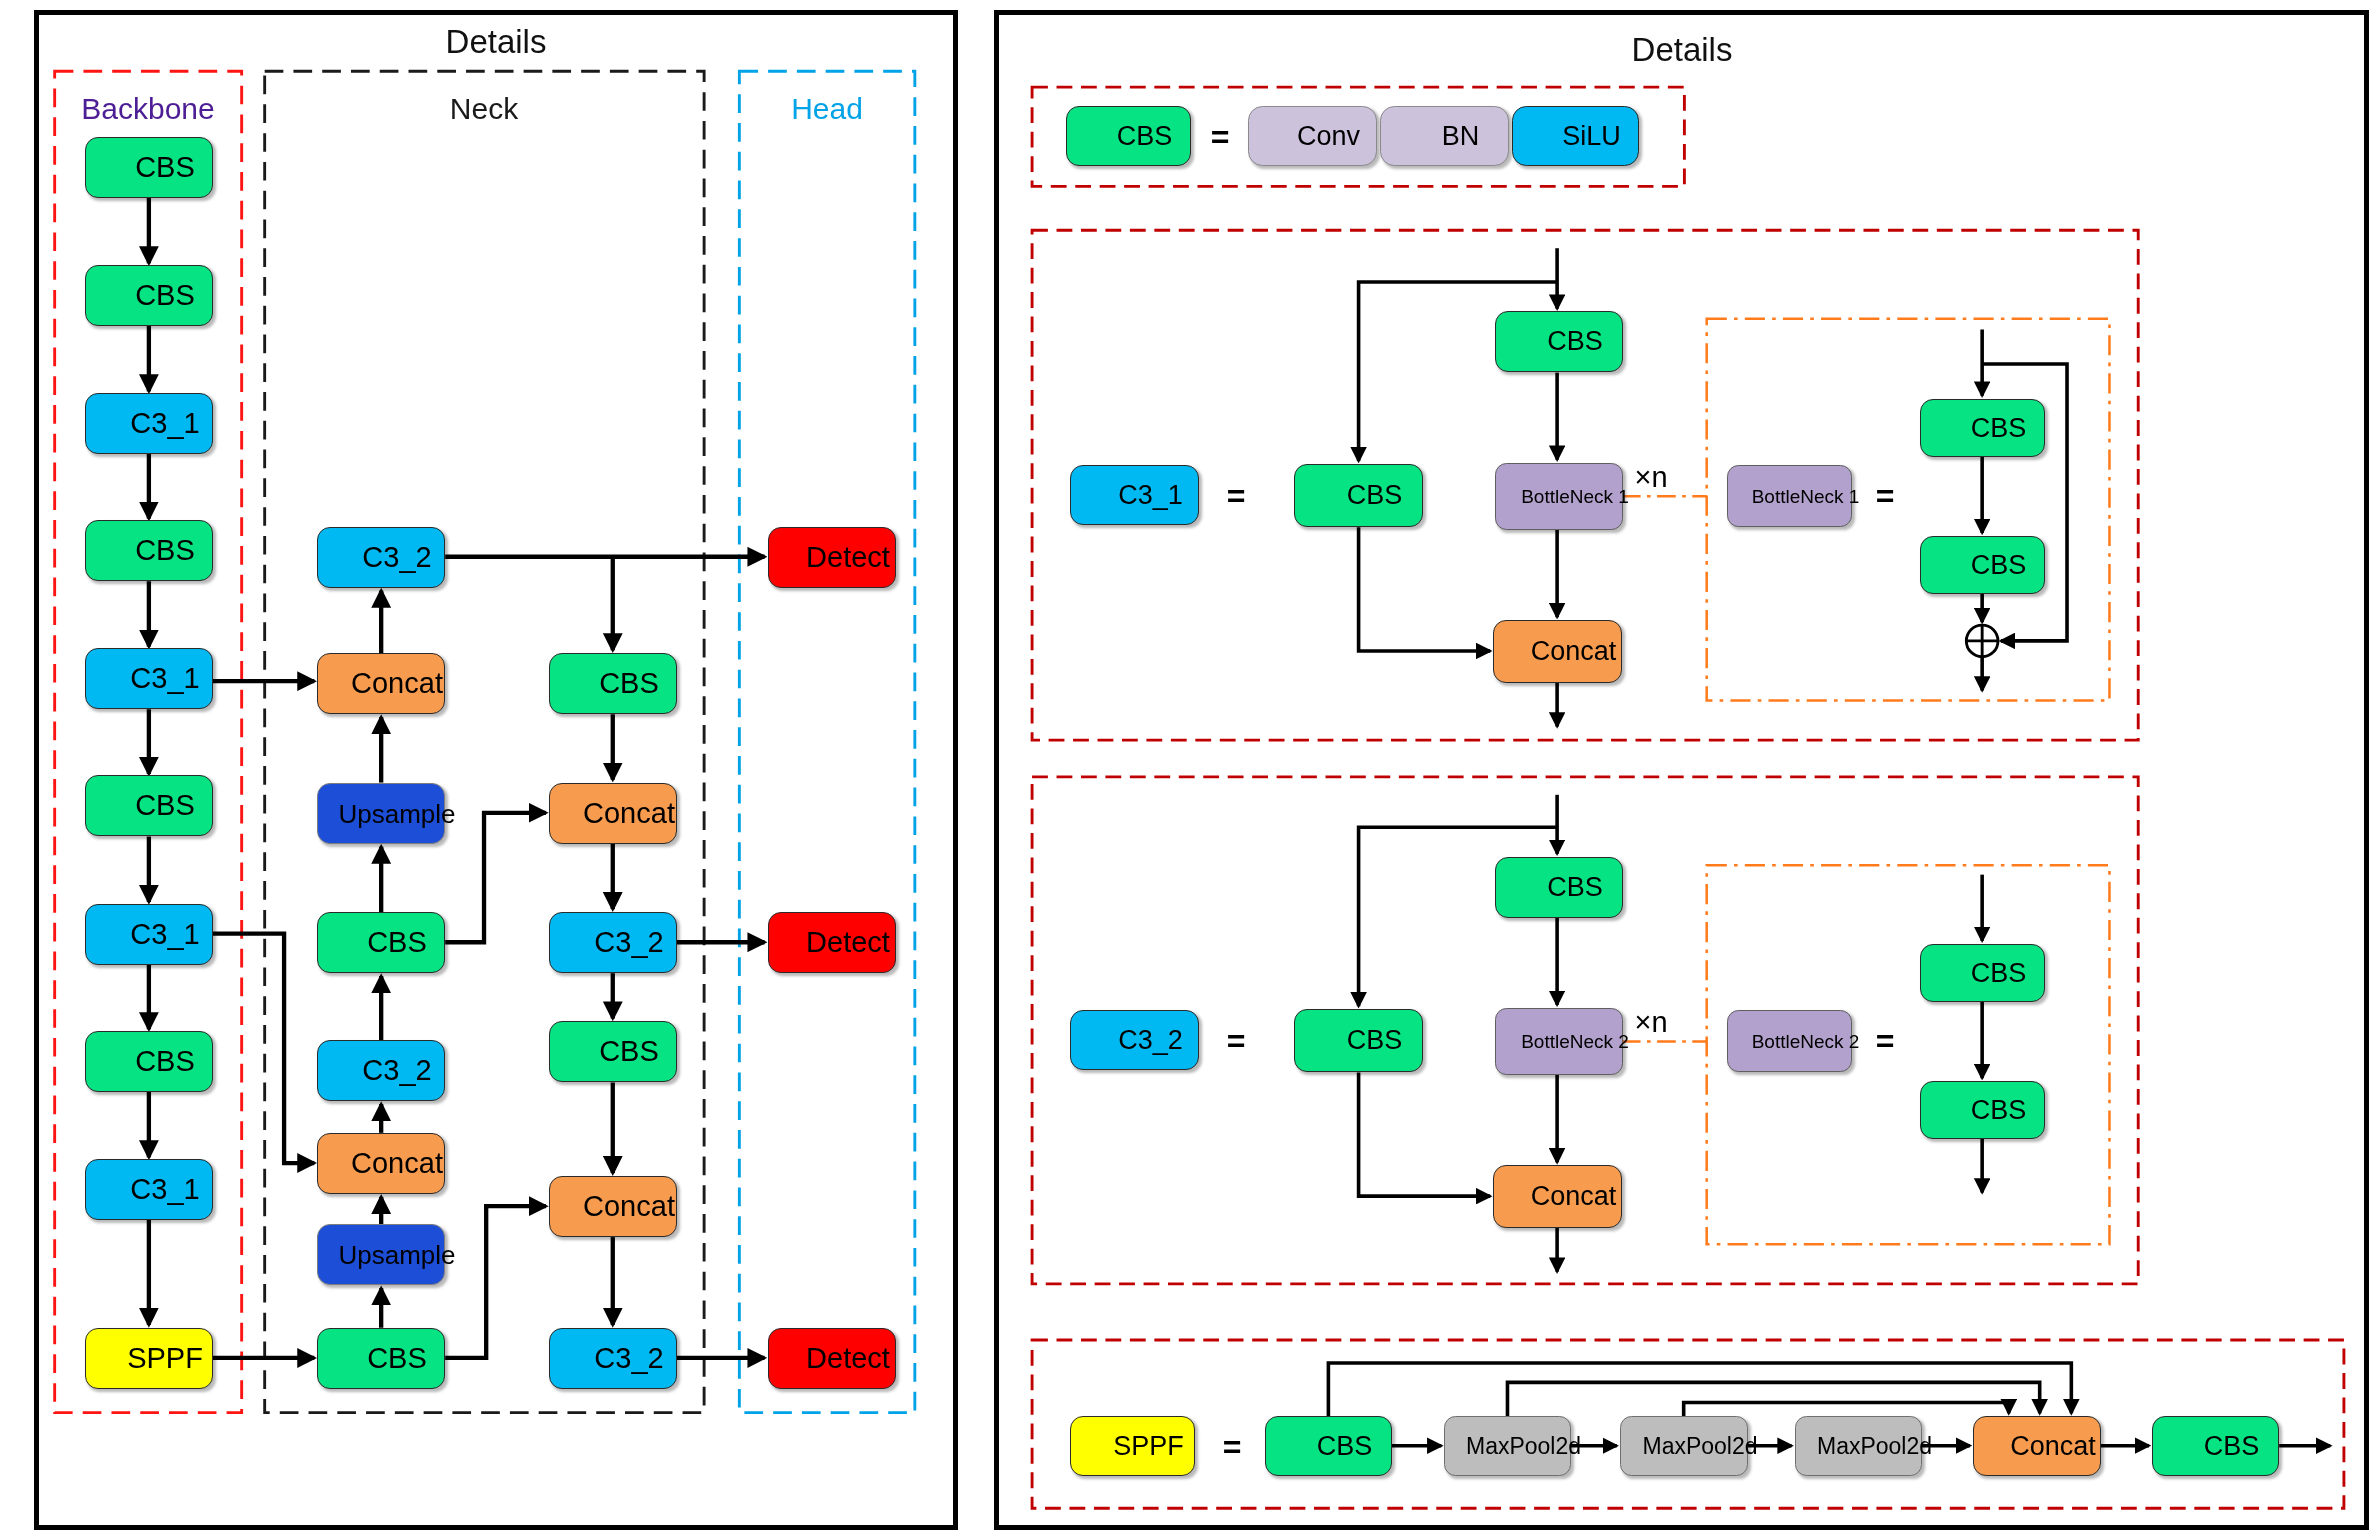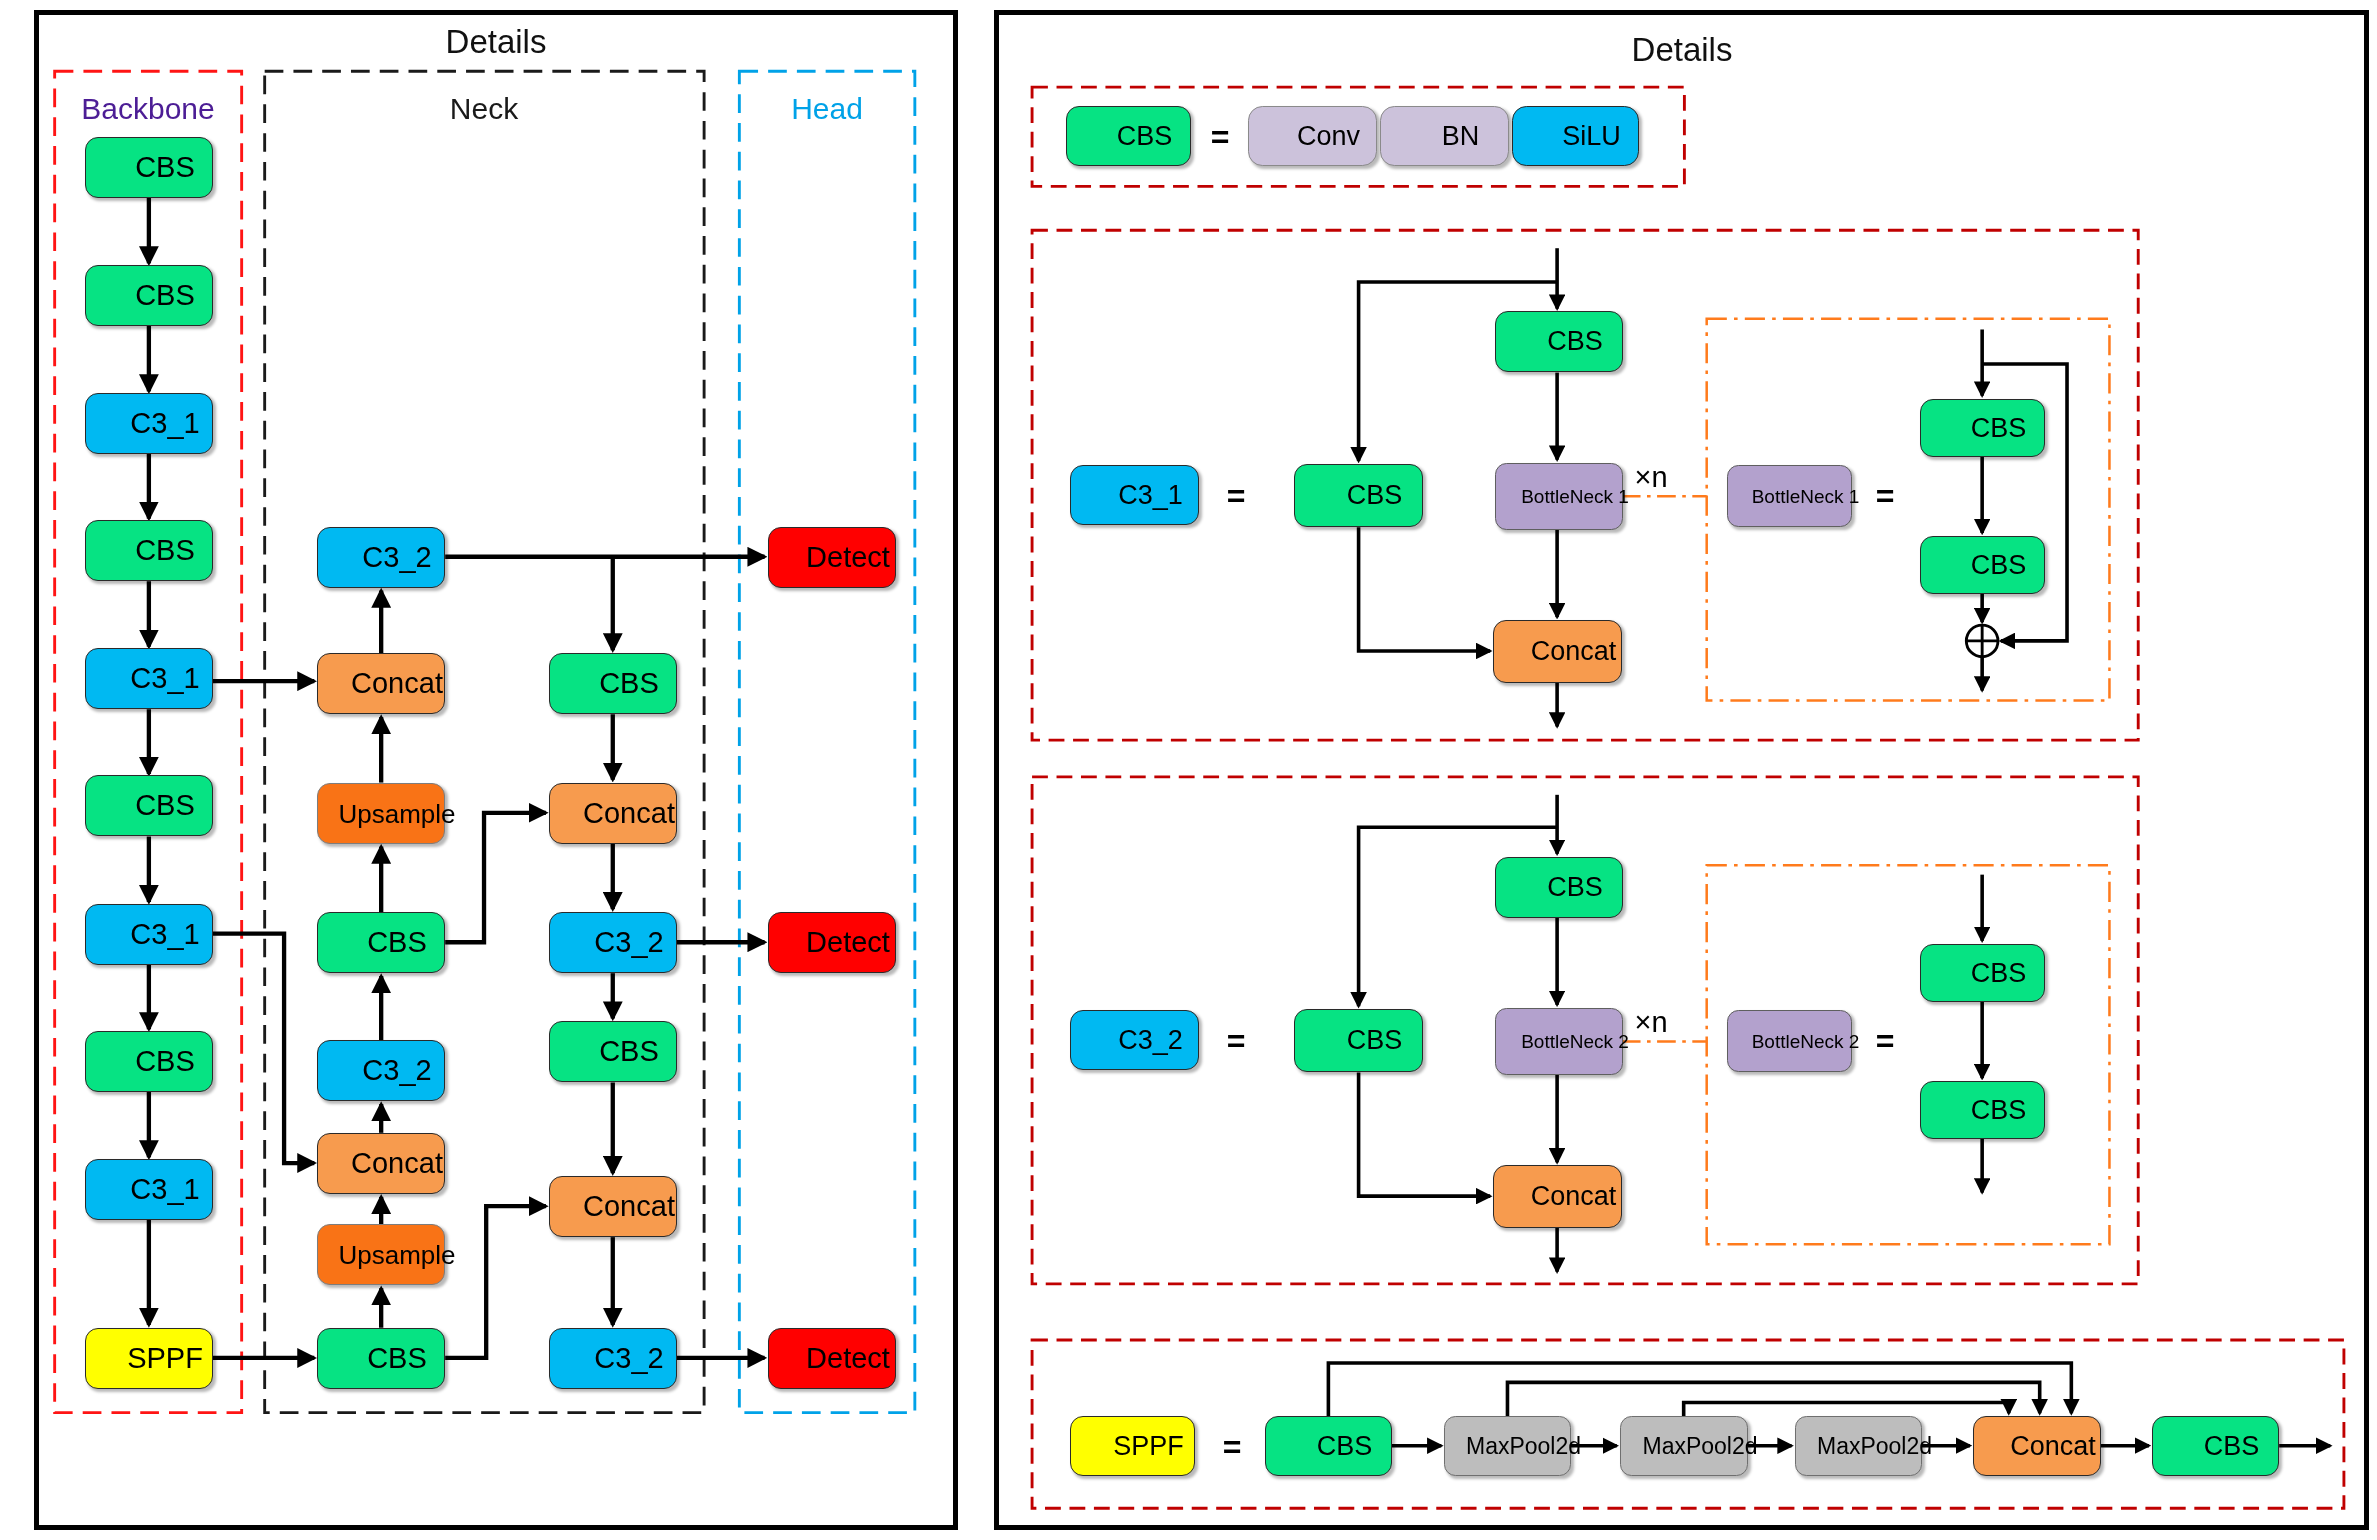--- a/index.html
+++ b/index.html
@@ -12,21 +12,21 @@
   .sec-label{position:absolute;transform:translate(-50%,-50%);font-size:30px;white-space:nowrap;}
   .node{
     position:absolute;box-sizing:border-box;display:flex;align-items:center;justify-content:center;
     border:1.4px solid #2a2a2a;border-radius:13px;font-size:29px;line-height:1;white-space:nowrap;
     box-shadow:2.2px 2.9px 2.9px rgba(0,0,0,.28);
     padding-left:32px;
   }
   .green{background:#06E383;}
   .blue{background:#00B9F2;}
   .orange{background:#F79B4E;}
-  .sage{background:#f97316;border-color:#7d7d7d;}
+  .sage{background:#1d4ed8;border-color:#7d7d7d;}
   .yellow{background:#FFFF00;}
   .red{background:#FF0000;}
   .lav{background:#CCC2DB;border-color:#8a8a8a;}
   .purple{background:#B3A1CD;border-color:#5f5f5f;}
   .gray{background:#BDBDBD;border-color:#6f6f6f;}
   .f38{font-size:27px;}
   .f36{font-size:26px;}
   .f32{font-size:23px;}
   .f30{font-size:19px;}
   .eq{position:absolute;transform:translate(-50%,-50%);font-size:32px;font-weight:700;}

